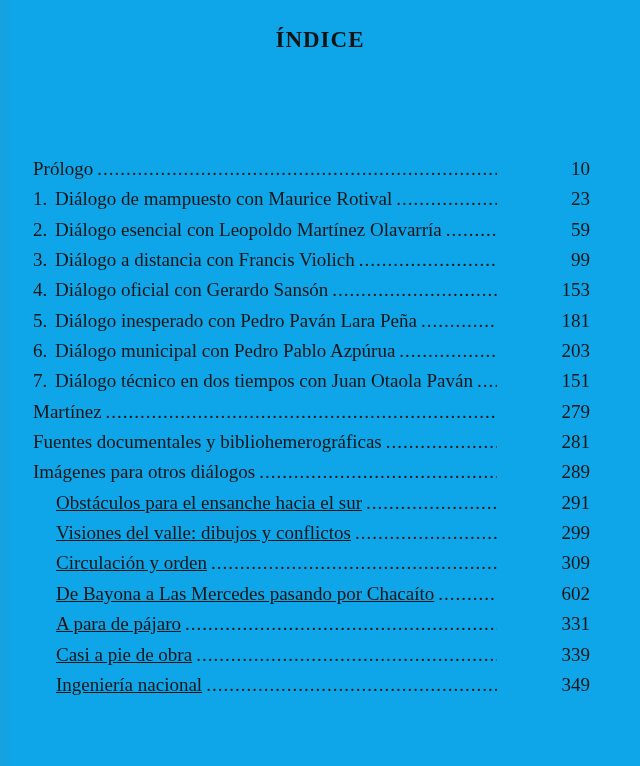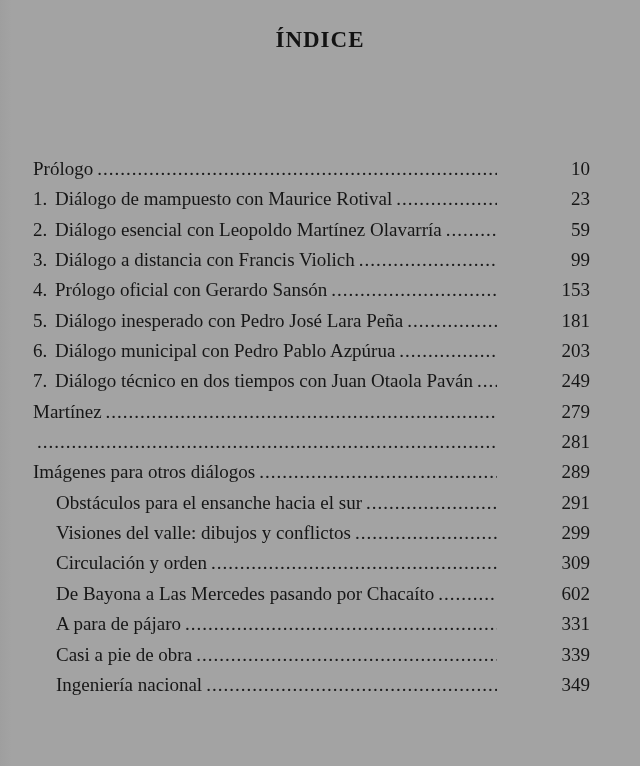--- a/index.html
+++ b/index.html
@@ -9,21 +9,21 @@
   body {
     width: 640px;
     height: 766px;
     background: #e9e9e9;
     font-family: "Liberation Serif", serif;
   }
   .page {
     position: relative;
     width: 640px;
     height: 766px;
-    background: #a3a3a3;
+    background: #0ea5e9;
     overflow: hidden;
     color: #161616;
   }
   
   .page::before {
     content: "";
     position: absolute;
     left: 0; top: 0; bottom: 0;
     width: 12px;
     background: linear-gradient(to right, rgba(120,120,120,0.10), rgba(120,120,120,0));
@@ -50,20 +50,21 @@
   .row {
     display: flex;
     align-items: flex-start;
     height: 30.35px;
     line-height: 30.35px;
     font-size: 19px;
     white-space: nowrap;
   }
   .row.indent .label {
     padding-left: 23px;
+    text-decoration: underline;
   }
   .num {
     flex: 0 0 22px;
   }
   .label {
     flex: 0 0 auto;
   }
   .dots {
     flex: 1 1 auto;
     overflow: hidden;
@@ -102,50 +103,51 @@
     <span class="page-num">59</span>
   </div>
       <div class="row">
     <span class="num">3.</span>
     <span class="label">Diálogo a distancia con Francis Violich</span>
     <span class="dots">..........................................................................................................................................................................</span>
     <span class="page-num">99</span>
   </div>
       <div class="row">
     <span class="num">4.</span>
-    <span class="label">Prólogo oficial con Gerardo Sansón</span>
+    <span class="label">Diálogo oficial con Gerardo Sansón</span>
     <span class="dots">..........................................................................................................................................................................</span>
     <span class="page-num">153</span>
   </div>
       <div class="row">
     <span class="num">5.</span>
-    <span class="label">Diálogo inesperado con Pedro José Lara Peña</span>
+    <span class="label">Diálogo inesperado con Pedro Paván Lara Peña</span>
     <span class="dots">..........................................................................................................................................................................</span>
     <span class="page-num">181</span>
   </div>
       <div class="row">
     <span class="num">6.</span>
     <span class="label">Diálogo municipal con Pedro Pablo Azpúrua</span>
     <span class="dots">..........................................................................................................................................................................</span>
     <span class="page-num">203</span>
   </div>
       <div class="row">
     <span class="num">7.</span>
     <span class="label">Diálogo técnico en dos tiempos con Juan Otaola Paván</span>
     <span class="dots">..........................................................................................................................................................................</span>
-    <span class="page-num">249</span>
+    <span class="page-num">151</span>
   </div>
       <div class="row">
 
     <span class="label">Martínez</span>
     <span class="dots">..........................................................................................................................................................................</span>
     <span class="page-num">279</span>
   </div>
       <div class="row">
 
+    <span class="label">Fuentes documentales y bibliohemerográficas</span>
     <span class="dots">..........................................................................................................................................................................</span>
     <span class="page-num">281</span>
   </div>
       <div class="row">
 
     <span class="label">Imágenes para otros diálogos</span>
     <span class="dots">..........................................................................................................................................................................</span>
     <span class="page-num">289</span>
   </div>
       <div class="row indent">

